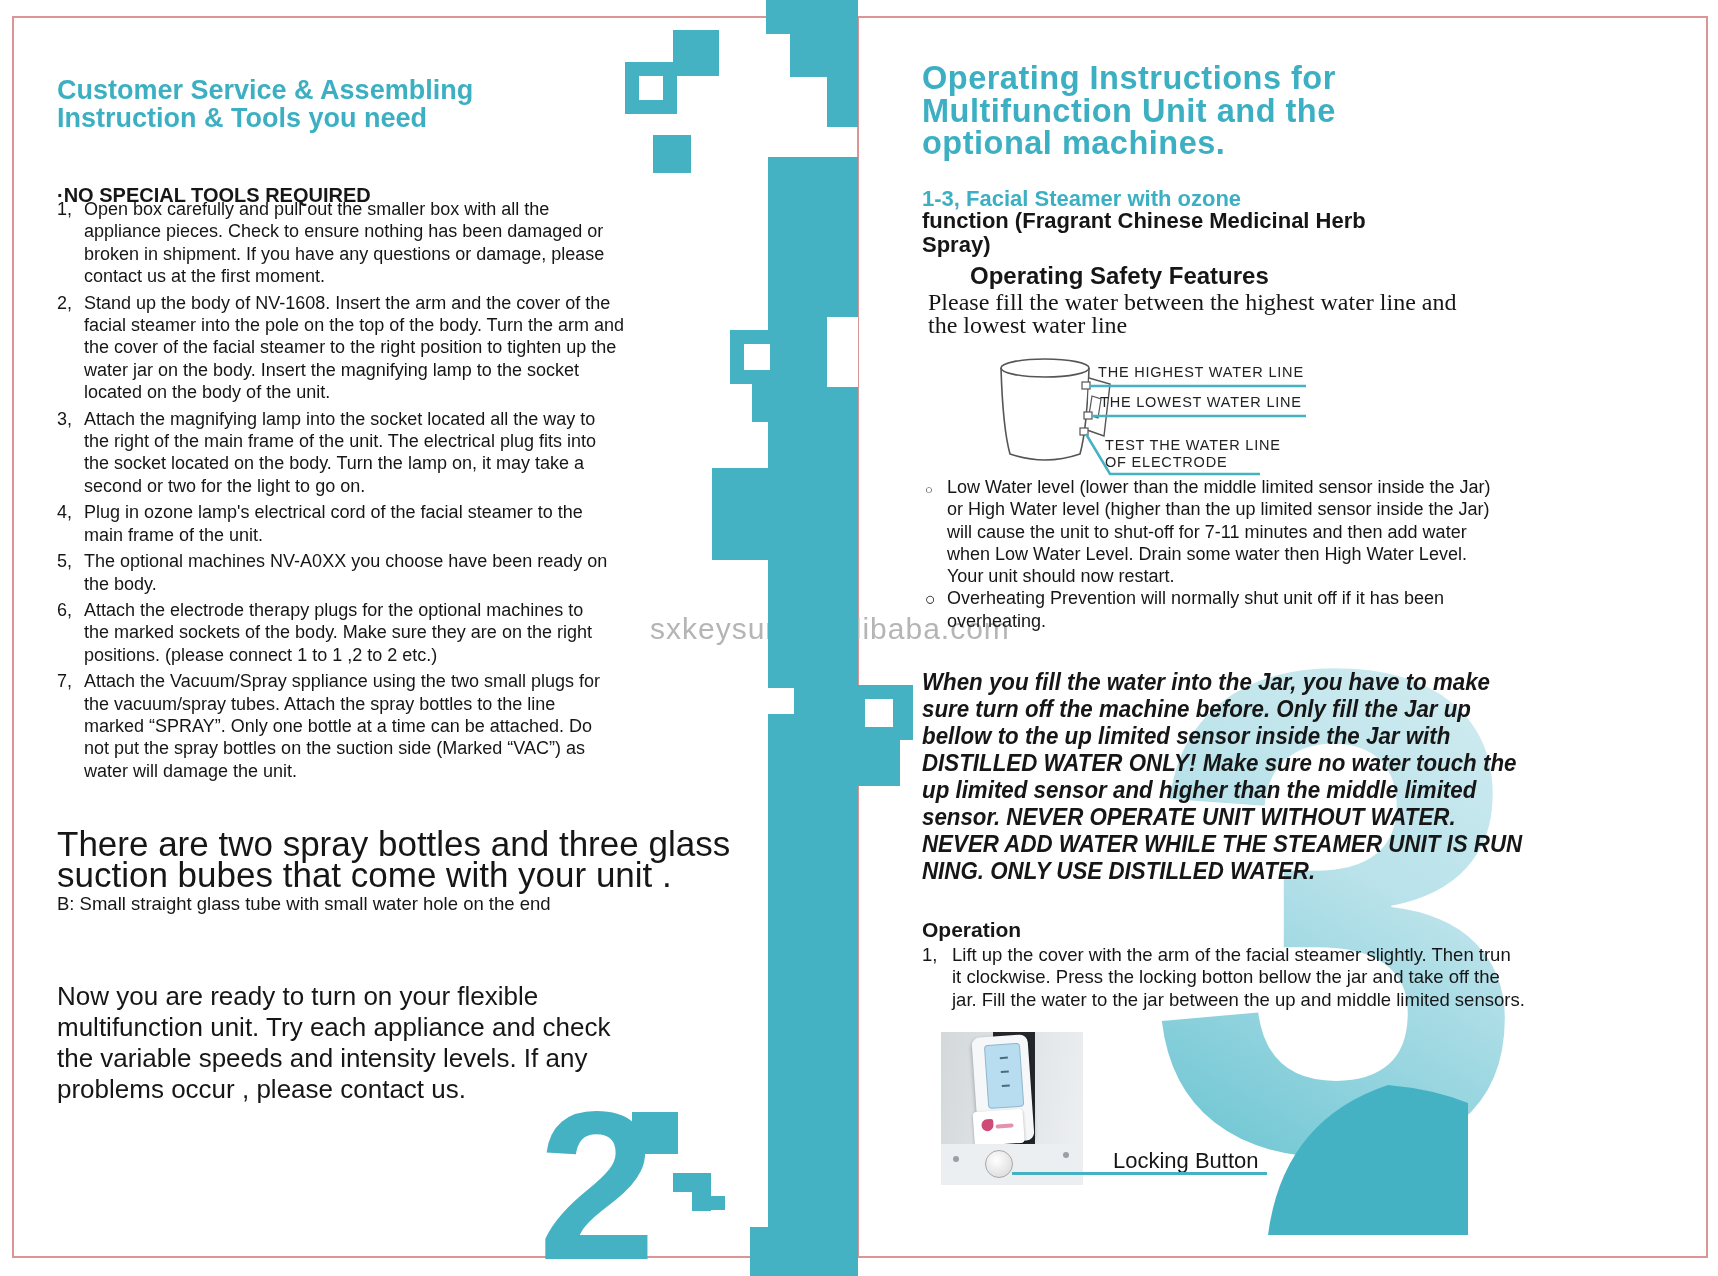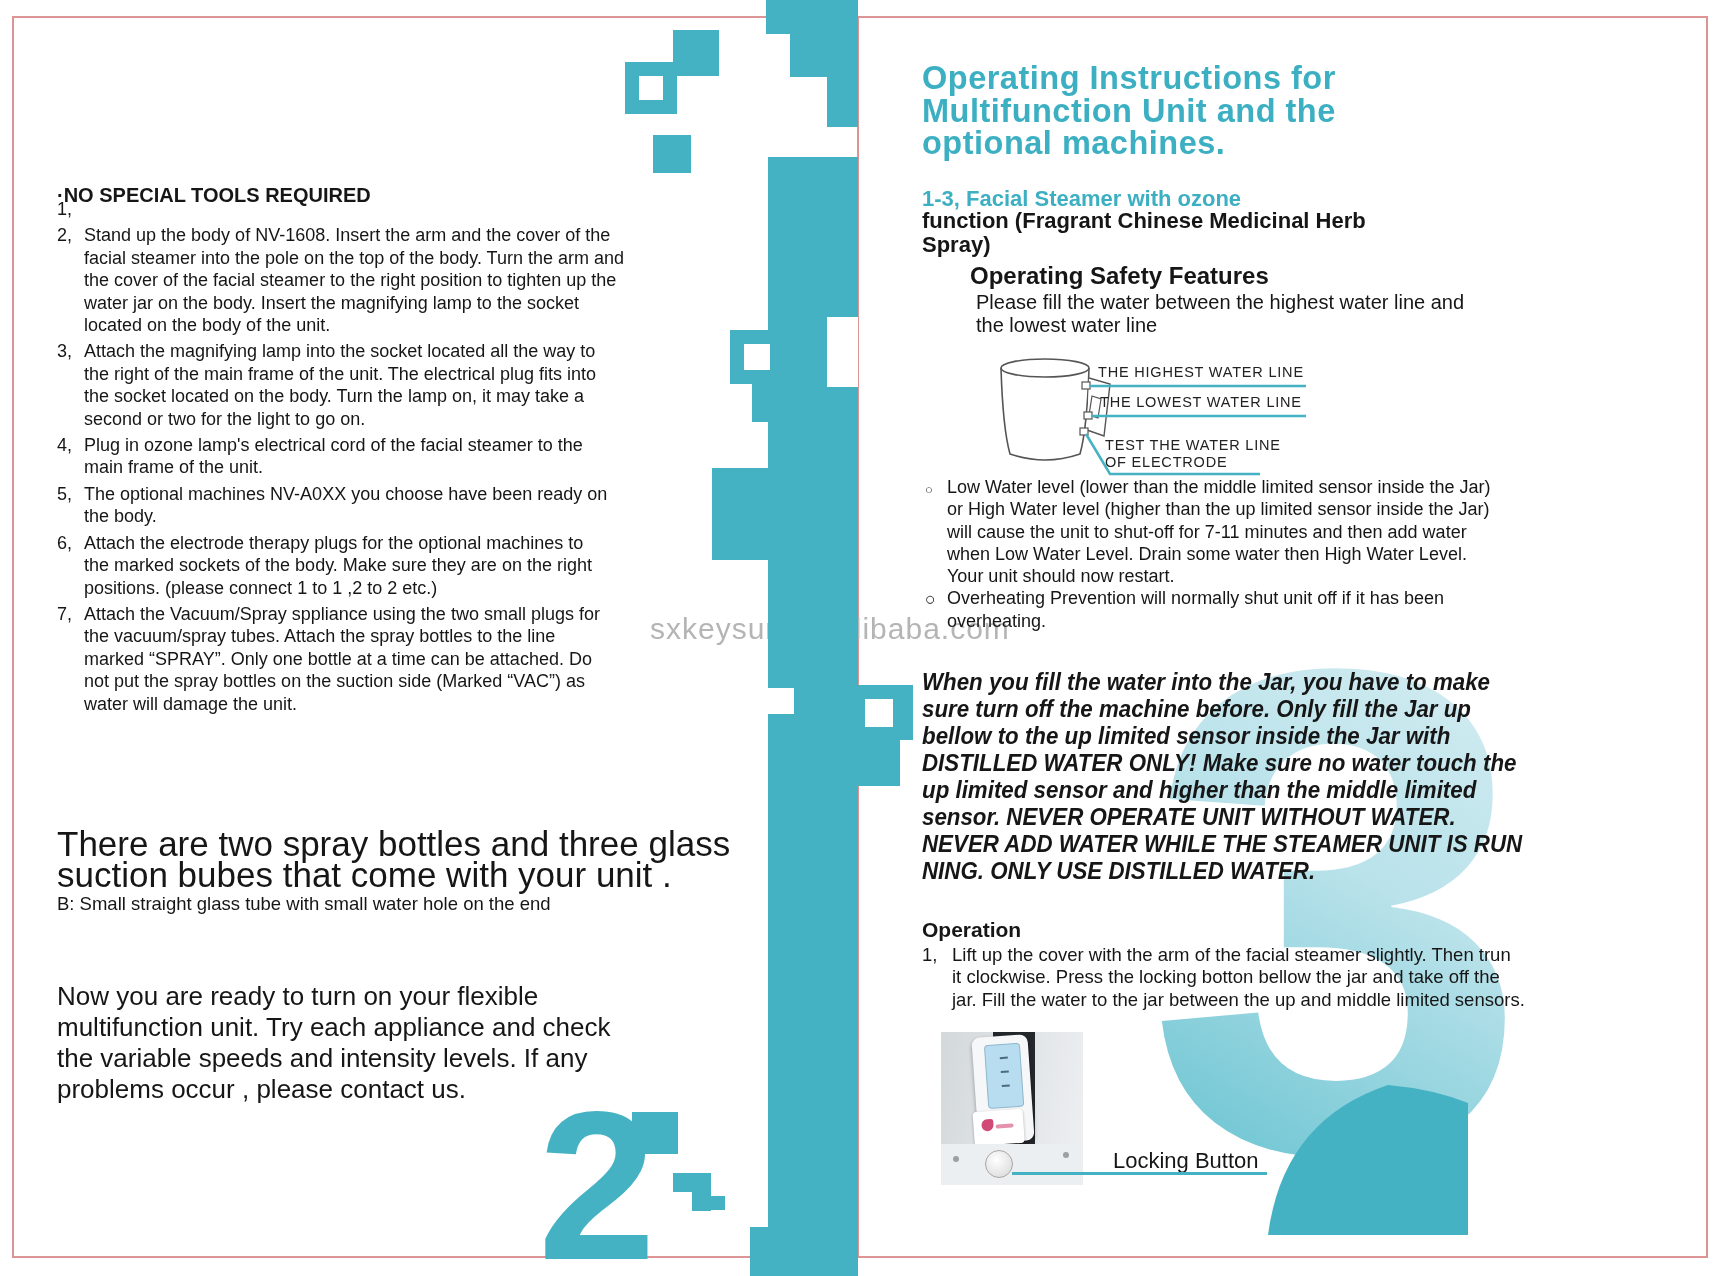--- a/index.html
+++ b/index.html
@@ -49,21 +49,21 @@
   .step .num{width:27px;flex:none;}
   .step .text{white-space:pre-line;}
   .lp-spray{left:57px;top:828px;font-size:35px;line-height:31px;white-space:pre-line;z-index:3;}
   .lp-tubes{left:57px;top:892px;font-size:18.5px;line-height:23.3px;z-index:3;}
   .lp-ready{left:57px;top:981px;font-size:26px;line-height:31px;white-space:pre-line;z-index:3;}
   
   .rp-title{left:922px;top:62px;font-size:32.5px;font-weight:bold;color:#3cb0c2;line-height:32.5px;white-space:pre-line;z-index:3;letter-spacing:0.5px;}
   .rp-sub-teal{left:922px;top:186px;font-size:22px;font-weight:bold;color:#3cb0c2;z-index:3;}
   .rp-sub-black{left:922px;top:209px;font-size:22px;font-weight:bold;line-height:24px;white-space:pre-line;z-index:3;}
   .rp-safety{left:930px;top:262px;font-size:24px;font-weight:bold;z-index:3;margin-left:40px;}
-  .rp-fill{left:976px;top:291px;font-size:20px;line-height:23px;white-space:pre-line;z-index:3;}
+  .rp-fill{left:928px;top:291px;font-size:24px;line-height:23px;white-space:pre-line;z-index:3;font-family:Liberation Serif, serif;}
   .diagram-svg{left:988px;top:356px;z-index:3;}
   .diag-label{font-size:14.5px;letter-spacing:0.8px;color:#222;z-index:3;white-space:pre-line;line-height:16.5px;}
   .dl0{left:1098px;top:364px;}
   .dl1{left:1100px;top:394px;}
   .dl2{left:1105px;top:437px;}
   .rp-bullets{left:925px;top:476px;width:690px;font-size:18px;line-height:22.3px;z-index:3;}
   .bullet{display:flex;}
   .bullet .mark{width:22px;flex:none;}
   .bullet .text{white-space:pre-line;}
   .mark-small{font-size:13px;padding-top:3px;}
@@ -124,24 +124,30 @@
   <div class="abs px t3"></div>
 
   <div class="abs big2">2</div>
   <div class="abs big3">3</div>
   <svg class="abs wedge" width="200" height="150" viewBox="0 0 200 150">
     <path d="M 120 0 Q 15 35 0 150 L 200 150 L 200 18 Q 165 4 120 0 Z" fill="#45b2c3"></path>
   </svg>
 
   <div class="abs watermark">sxkeysun.en.alibaba.com</div>
 
+  <div class="abs lp-title">Customer Service &amp; Assembling
+Instruction &amp; Tools you need</div>
   <div class="abs lp-tools">·NO SPECIAL TOOLS REQUIRED</div>
   <div class="abs lp-steps">
       <div class="step">
         <span class="num">1,</span>
+        <div class="text">Open box carefully and pull out the smaller box with all the
+appliance pieces. Check to ensure nothing has been damaged or
+broken in shipment. If you have any questions or damage, please
+contact us at the first moment.</div>
       </div>
       <div class="step">
         <span class="num">2,</span>
         <div class="text">Stand up the body of NV-1608. Insert the arm and the cover of the
 facial steamer into the pole on the top of the body. Turn the arm and
 the cover of the facial steamer to the right position to tighten up the
 water jar on the body. Insert the magnifying lamp to the socket
 located on the body of the unit.</div>
       </div>
       <div class="step">

